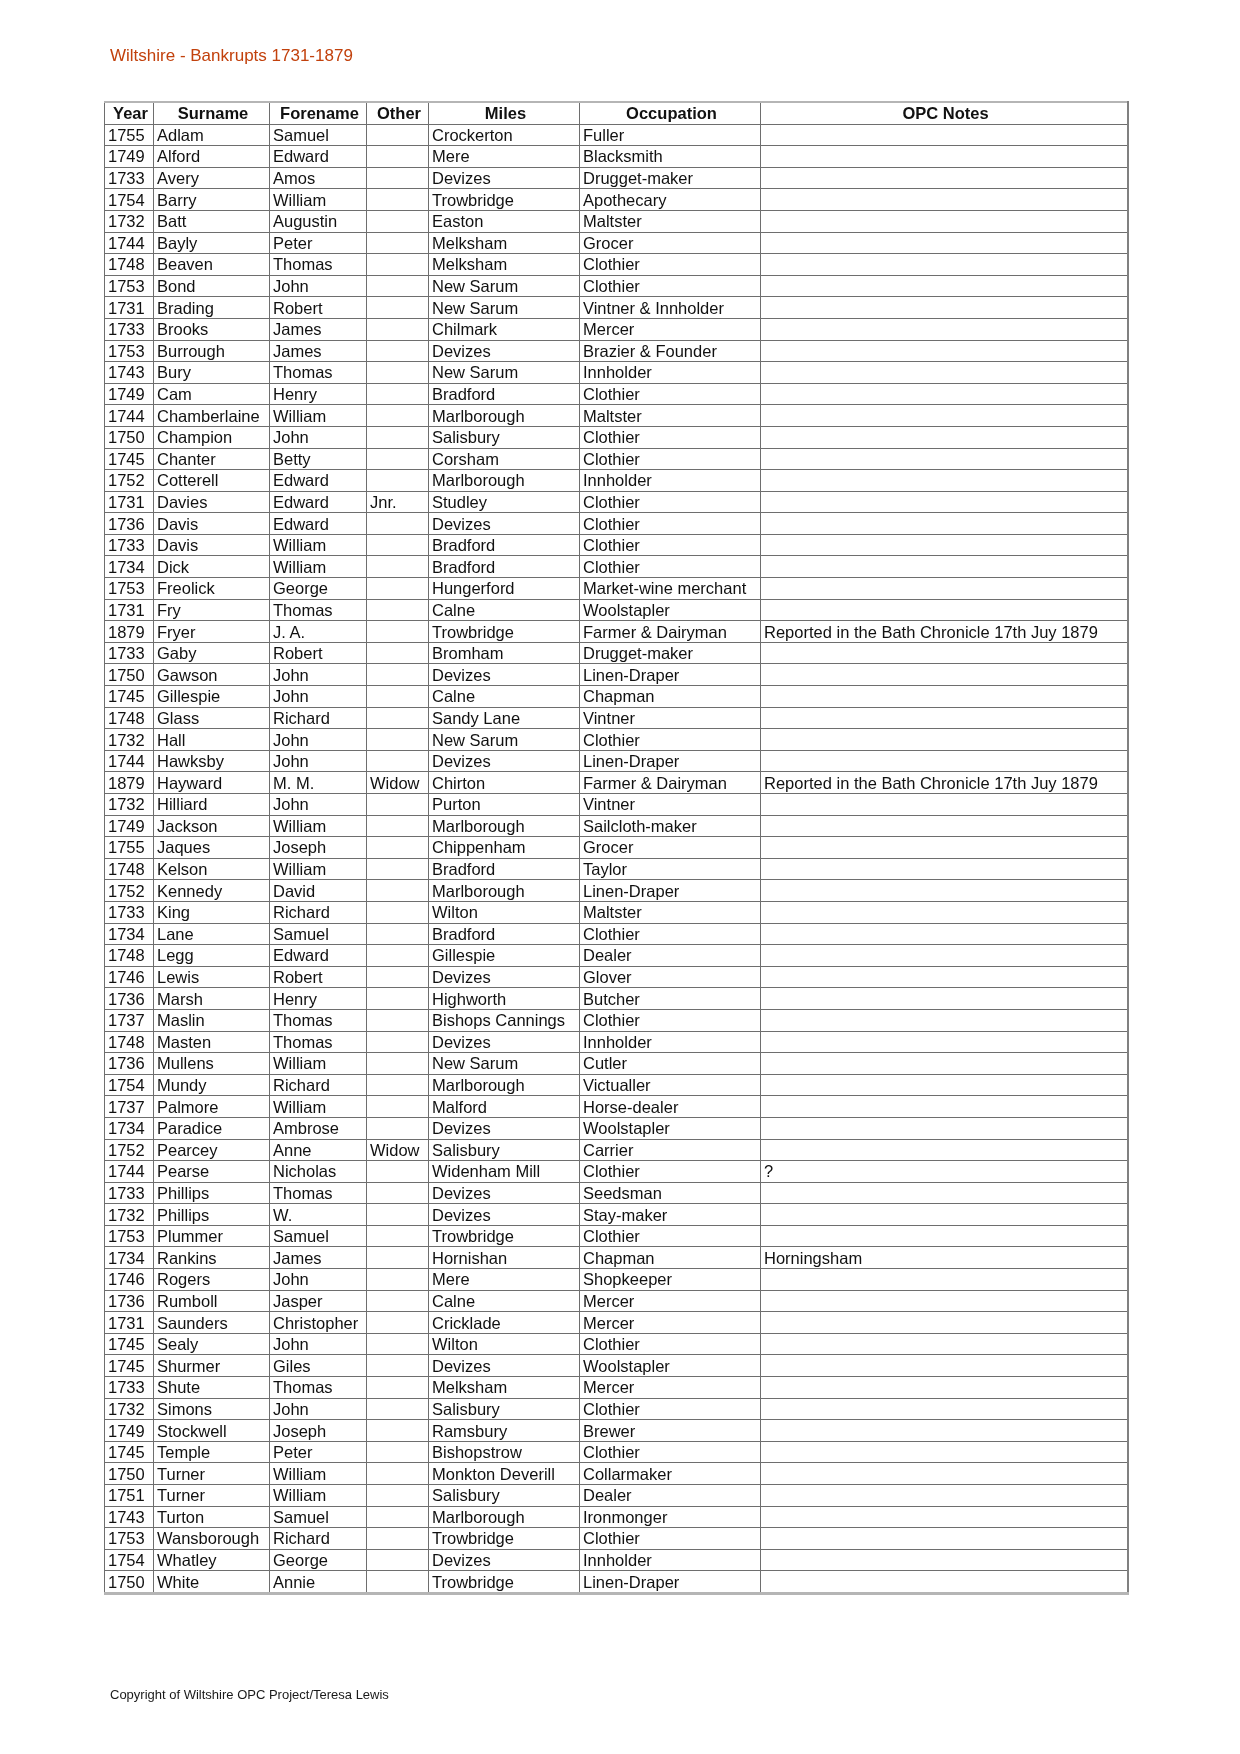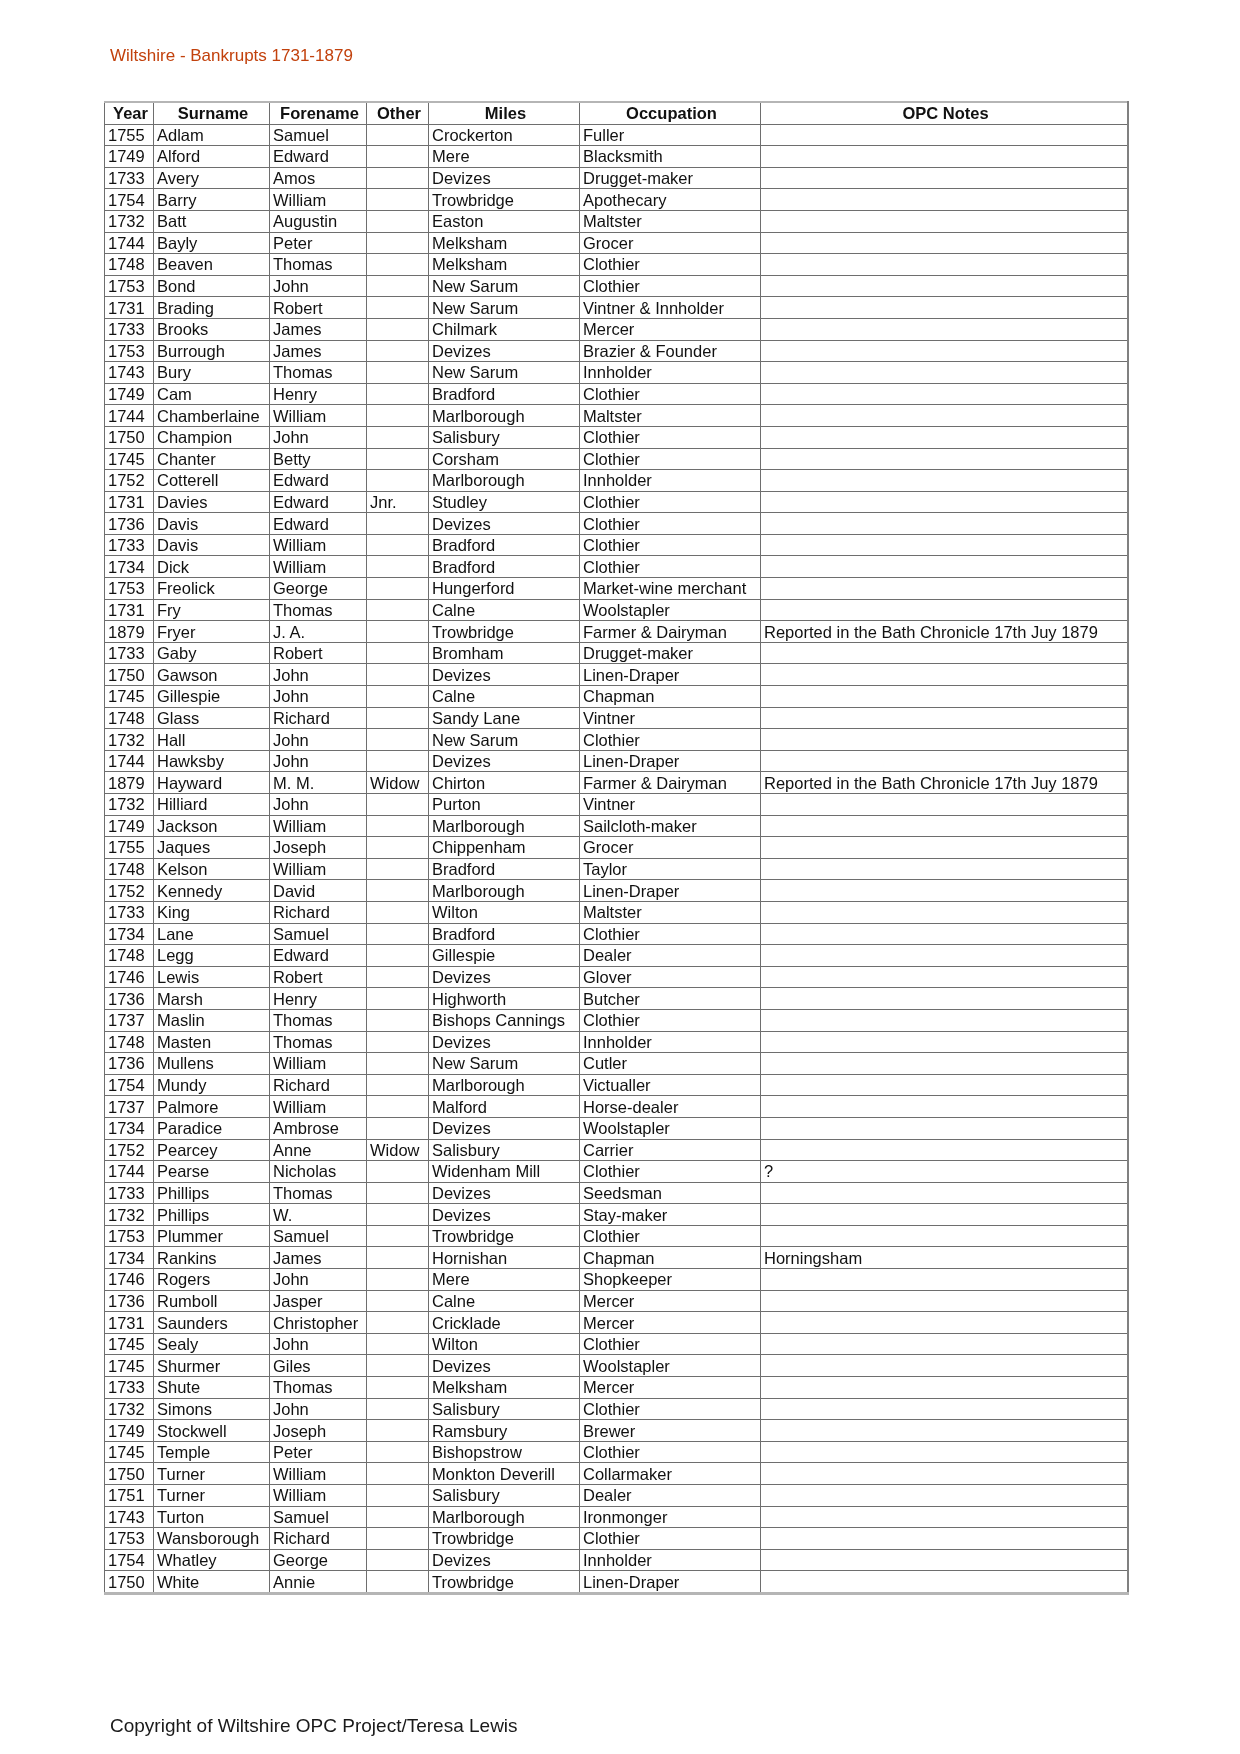--- a/index.html
+++ b/index.html
@@ -6,21 +6,21 @@
   body {
     width: 1240px; height: 1754px; position: relative; overflow: hidden;
     font-family: "Liberation Sans", sans-serif; color: #111;
   }
   .page-title {
     position: absolute; left: 110px; top: 46px;
     font-size: 17px; color: #c2410c;
   }
   .footer {
     position: absolute; left: 110px; top: 1687px;
-    font-size: 19px; color: #1a1a1a; margin-top: 28px;
+    font-size: 13px; color: #1a1a1a;
   }
   table.grid {
     position: absolute; left: 104px; top: 101px;
     width: 1025px;
     border-collapse: collapse;
     table-layout: fixed;
     font-size: 16.5px;
   }
   table.grid col.c-year { width: 49px; }
   table.grid col.c-surname { width: 116px; }

